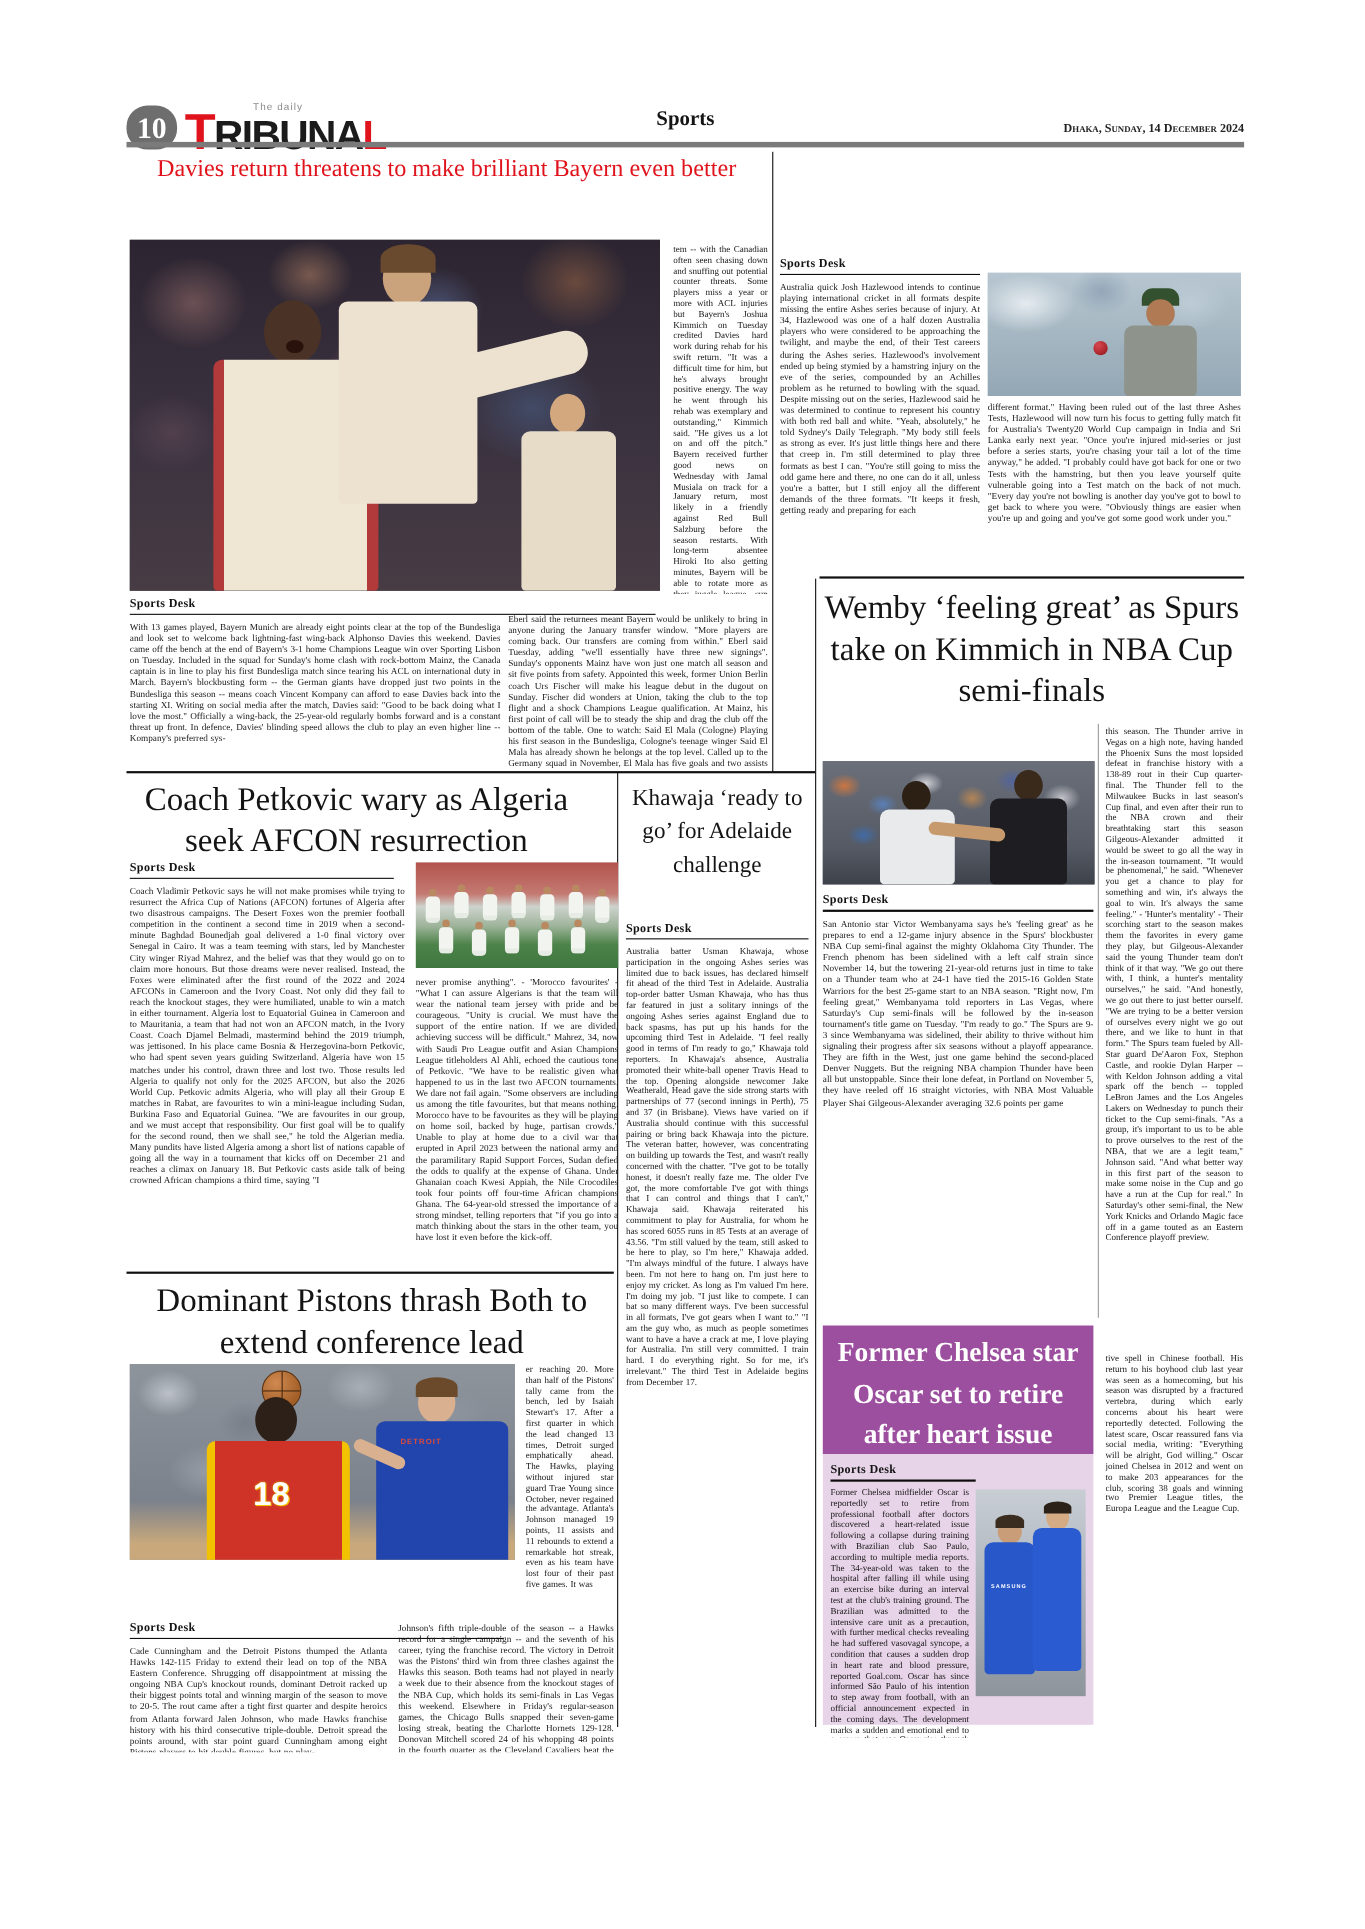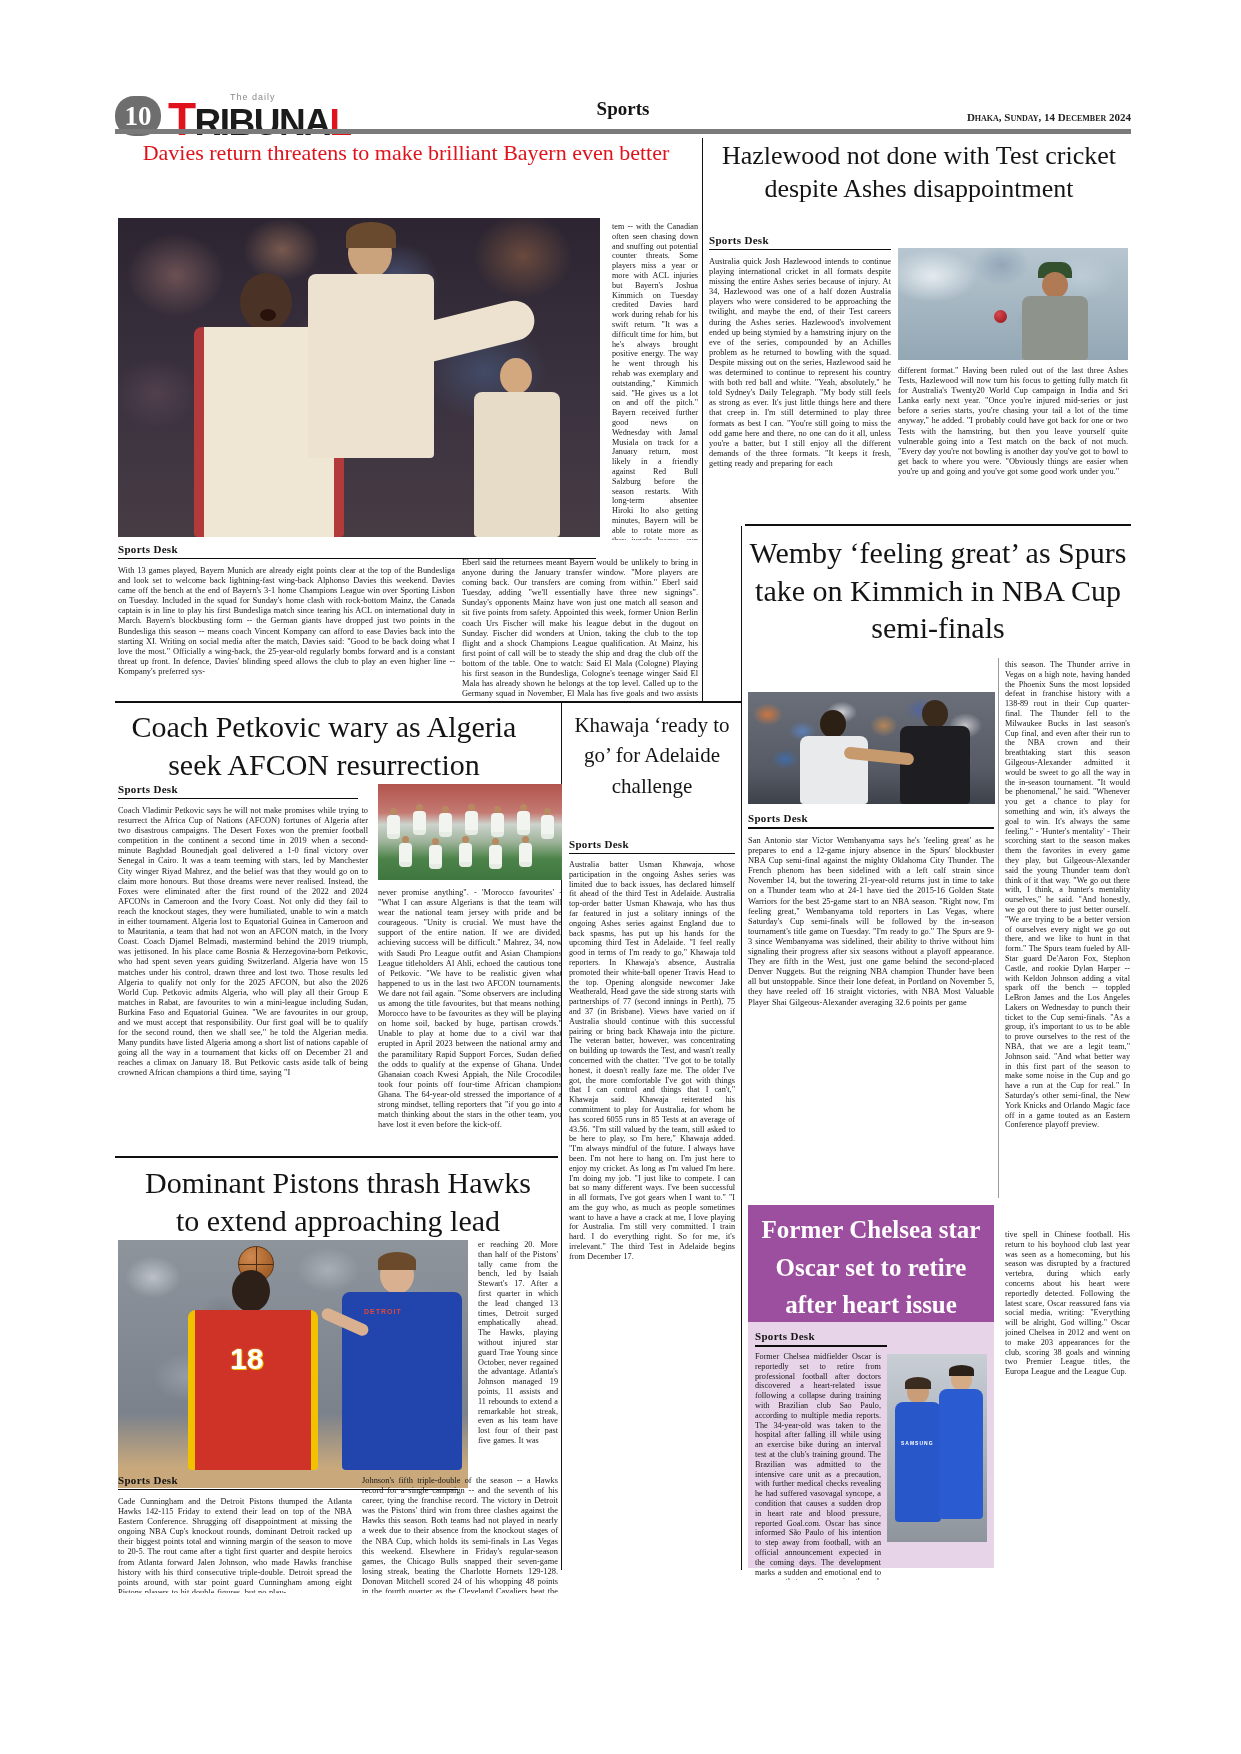--- a/index.html
+++ b/index.html
@@ -127,21 +127,20 @@
       <div class="torso" style="left:4px;top:34px;width:86px;height:145px;background:#e6dcc8;"></div>
     </div>
   </div>
 
   <div class="abs bt bt-sm" style="left:612px;top:222px;width:86px;height:318px;">tem -- with the Canadian often seen chasing down and snuffing out potential counter threats. Some players miss a year or more with ACL injuries but Bayern's Joshua Kimmich on Tuesday credited Davies hard work during rehab for his swift return. "It was a difficult time for him, but he's always brought positive energy. The way he went through his rehab was exemplary and outstanding," Kimmich said. "He gives us a lot on and off the pitch." Bayern received further good news on Wednesday with Jamal Musiala on track for a January return, most likely in a friendly against Red Bull Salzburg before the season restarts. With long-term absentee Hiroki Ito also getting minutes, Bayern will be able to rotate more as they juggle league, cup and European commitments. Bayern sporting director Max</div>
 
   <div class="abs desk desk-thin" style="left:118px;top:543px;width:478px;">Sports Desk</div>
   <div class="abs bt" style="left:118px;top:566px;width:337px;height:133px;">With 13 games played, Bayern Munich are already eight points clear at the top of the Bundesliga and look set to welcome back lightning-fast wing-back Alphonso Davies this weekend. Davies came off the bench at the end of Bayern's 3-1 home Champions League win over Sporting Lisbon on Tuesday. Included in the squad for Sunday's home clash with rock-bottom Mainz, the Canada captain is in line to play his first Bundesliga match since tearing his ACL on international duty in March. Bayern's blockbusting form -- the German giants have dropped just two points in the Bundesliga this season -- means coach Vincent Kompany can afford to ease Davies back into the starting XI. Writing on social media after the match, Davies said: "Good to be back doing what I love the most." Officially a wing-back, the 25-year-old regularly bombs forward and is a constant threat up front. In defence, Davies' blinding speed allows the club to play an even higher line -- Kompany's preferred sys-</div>
   <div class="abs bt" style="left:462px;top:558px;width:236px;height:141px;">Eberl said the returnees meant Bayern would be unlikely to bring in anyone during the January transfer window. "More players are coming back. Our transfers are coming from within." Eberl said Tuesday, adding "we'll essentially have three new signings". Sunday's opponents Mainz have won just one match all season and sit five points from safety. Appointed this week, former Union Berlin coach Urs Fischer will make his league debut in the dugout on Sunday. Fischer did wonders at Union, taking the club to the top flight and a shock Champions League qualification. At Mainz, his first point of call will be to steady the ship and drag the club off the bottom of the table. One to watch: Said El Mala (Cologne) Playing his first season in the Bundesliga, Cologne's teenage winger Said El Mala has already shown he belongs at the top level. Called up to the Germany squad in November, El Mala has five goals and two assists in his past eight league games.</div>
 
-  <div class="abs hl hl-a" style="left:712px;top:140px;width:414px;">Hazlewood not done with Test cricket despite Ashes disappointment</div>
   <div class="abs desk desk-thin" style="left:709px;top:234px;width:182px;">Sports Desk</div>
   <div class="abs bt" style="left:709px;top:257px;width:182px;height:266px;">Australia quick Josh Hazlewood intends to continue playing international cricket in all formats despite missing the entire Ashes series because of injury. At 34, Hazlewood was one of a half dozen Australia players who were considered to be approaching the twilight, and maybe the end, of their Test careers during the Ashes series. Hazlewood's involvement ended up being stymied by a hamstring injury on the eve of the series, compounded by an Achilles problem as he returned to bowling with the squad. Despite missing out on the series, Hazlewood said he was determined to continue to represent his country with both red ball and white. "Yeah, absolutely," he told Sydney's Daily Telegraph. "My body still feels as strong as ever. It's just little things here and there that creep in. I'm still determined to play three formats as best I can. "You're still going to miss the odd game here and there, no one can do it all, unless you're a batter, but I still enjoy all the different demands of the three formats. "It keeps it fresh, getting ready and preparing for each</div>
 
   <div class="abs ph ph-haze" style="left:898px;top:248px;width:230px;height:112px;">
     <div class="fg" style="left:118px;top:14px;width:78px;height:98px;">
       <div style="position:absolute;left:22px;top:0;width:34px;height:16px;border-radius:10px 10px 0 0;background:#33502f;"></div>
       <div class="head" style="left:26px;top:10px;width:26px;height:26px;background:#b07a54;"></div>
       <div class="torso" style="left:6px;top:34px;width:66px;height:64px;background:#8e938b;"></div>
     </div>
     <div class="fg" style="left:96px;top:62px;width:13px;height:13px;border-radius:50%;background:radial-gradient(circle at 35% 30%,#d8484e,#8f1418);"></div>
@@ -219,23 +218,23 @@
         <span class="h2"></span>
         <span class="b2"></span>
       </span>
   </div>
   <div class="abs bt" style="left:378px;top:888px;width:184px;height:262px;">never promise anything". - 'Morocco favourites' - "What I can assure Algerians is that the team will wear the national team jersey with pride and be courageous. "Unity is crucial. We must have the support of the entire nation. If we are divided, achieving success will be difficult." Mahrez, 34, now with Saudi Pro League outfit and Asian Champions League titleholders Al Ahli, echoed the cautious tone of Petkovic. "We have to be realistic given what happened to us in the last two AFCON tournaments. We dare not fail again. "Some observers are including us among the title favourites, but that means nothing. Morocco have to be favourites as they will be playing on home soil, backed by huge, partisan crowds." Unable to play at home due to a civil war that erupted in April 2023 between the national army and the paramilitary Rapid Support Forces, Sudan defied the odds to qualify at the expense of Ghana. Under Ghanaian coach Kwesi Appiah, the Nile Crocodiles took four points off four-time African champions Ghana. The 64-year-old stressed the importance of a strong mindset, telling reporters that "if you go into a match thinking about the stars in the other team, you have lost it even before the kick-off.</div>
 
   <div class="abs hl hl-c" style="left:569px;top:710px;width:166px;">Khawaja ‘ready to go’ for Adelaide challenge</div>
   <div class="abs desk desk-thin" style="left:569px;top:838px;width:166px;">Sports Desk</div>
   <div class="abs bt bt-sm" style="left:569px;top:860px;width:166px;height:505px;">Australia batter Usman Khawaja, whose participation in the ongoing Ashes series was limited due to back issues, has declared himself fit ahead of the third Test in Adelaide. Australia top-order batter Usman Khawaja, who has thus far featured in just a solitary innings of the ongoing Ashes series against England due to back spasms, has put up his hands for the upcoming third Test in Adelaide. "I feel really good in terms of I'm ready to go," Khawaja told reporters. In Khawaja's absence, Australia promoted their white-ball opener Travis Head to the top. Opening alongside newcomer Jake Weatherald, Head gave the side strong starts with partnerships of 77 (second innings in Perth), 75 and 37 (in Brisbane). Views have varied on if Australia should continue with this successful pairing or bring back Khawaja into the picture. The veteran batter, however, was concentrating on building up towards the Test, and wasn't really concerned with the chatter. "I've got to be totally honest, it doesn't really faze me. The older I've got, the more comfortable I've got with things that I can control and things that I can't," Khawaja said. Khawaja reiterated his commitment to play for Australia, for whom he has scored 6055 runs in 85 Tests at an average of 43.56. "I'm still valued by the team, still asked to be here to play, so I'm here," Khawaja added. "I'm always mindful of the future. I always have been. I'm not here to hang on. I'm just here to enjoy my cricket. As long as I'm valued I'm here. I'm doing my job. "I just like to compete. I can bat so many different ways. I've been successful in all formats, I've got gears when I want to." "I am the guy who, as much as people sometimes want to have a have a crack at me, I love playing for Australia. I'm still very committed. I train hard. I do everything right. So for me, it's irrelevant." The third Test in Adelaide begins from December 17.</div>
 
-  <div class="abs hl hl-b" style="left:130px;top:1164px;width:416px;">Dominant Pistons thrash Hawks to extend approaching lead</div>
-
-  <div class="abs ph ph-pistons" style="left:118px;top:1240px;width:350px;height:248px;">
+  <div class="abs hl hl-b" style="left:130px;top:1164px;width:416px;">Dominant Pistons thrash Both to extend conference lead</div>
+
+  <div class="abs ph ph-pistons" style="left:118px;top:1240px;width:350px;height:178px;">
     <div class="ball" style="left:120px;top:6px;width:34px;height:34px;"></div>
     <div class="fg" style="left:60px;top:30px;width:150px;height:200px;">
       <div class="head" style="left:54px;top:0;width:38px;height:42px;background:#2d2019;"></div>
       <div class="torso" style="left:10px;top:40px;width:130px;height:160px;background:linear-gradient(90deg,#f2c200 0 7px,#cf3327 7px 123px,#f2c200 123px);"></div>
       <span class="jersey-num" style="left:52px;top:72px;">18</span>
     </div>
     <div class="fg" style="left:218px;top:16px;width:130px;height:214px;">
       <div class="head" style="left:44px;top:0;width:34px;height:38px;background:#d9b090;"></div>
       <div style="position:absolute;left:42px;top:-4px;width:38px;height:18px;border-radius:50% 50% 0 0;background:#6b4a2c;"></div>
       <div class="torso" style="left:6px;top:36px;width:120px;height:178px;background:#2144ad;"></div>

